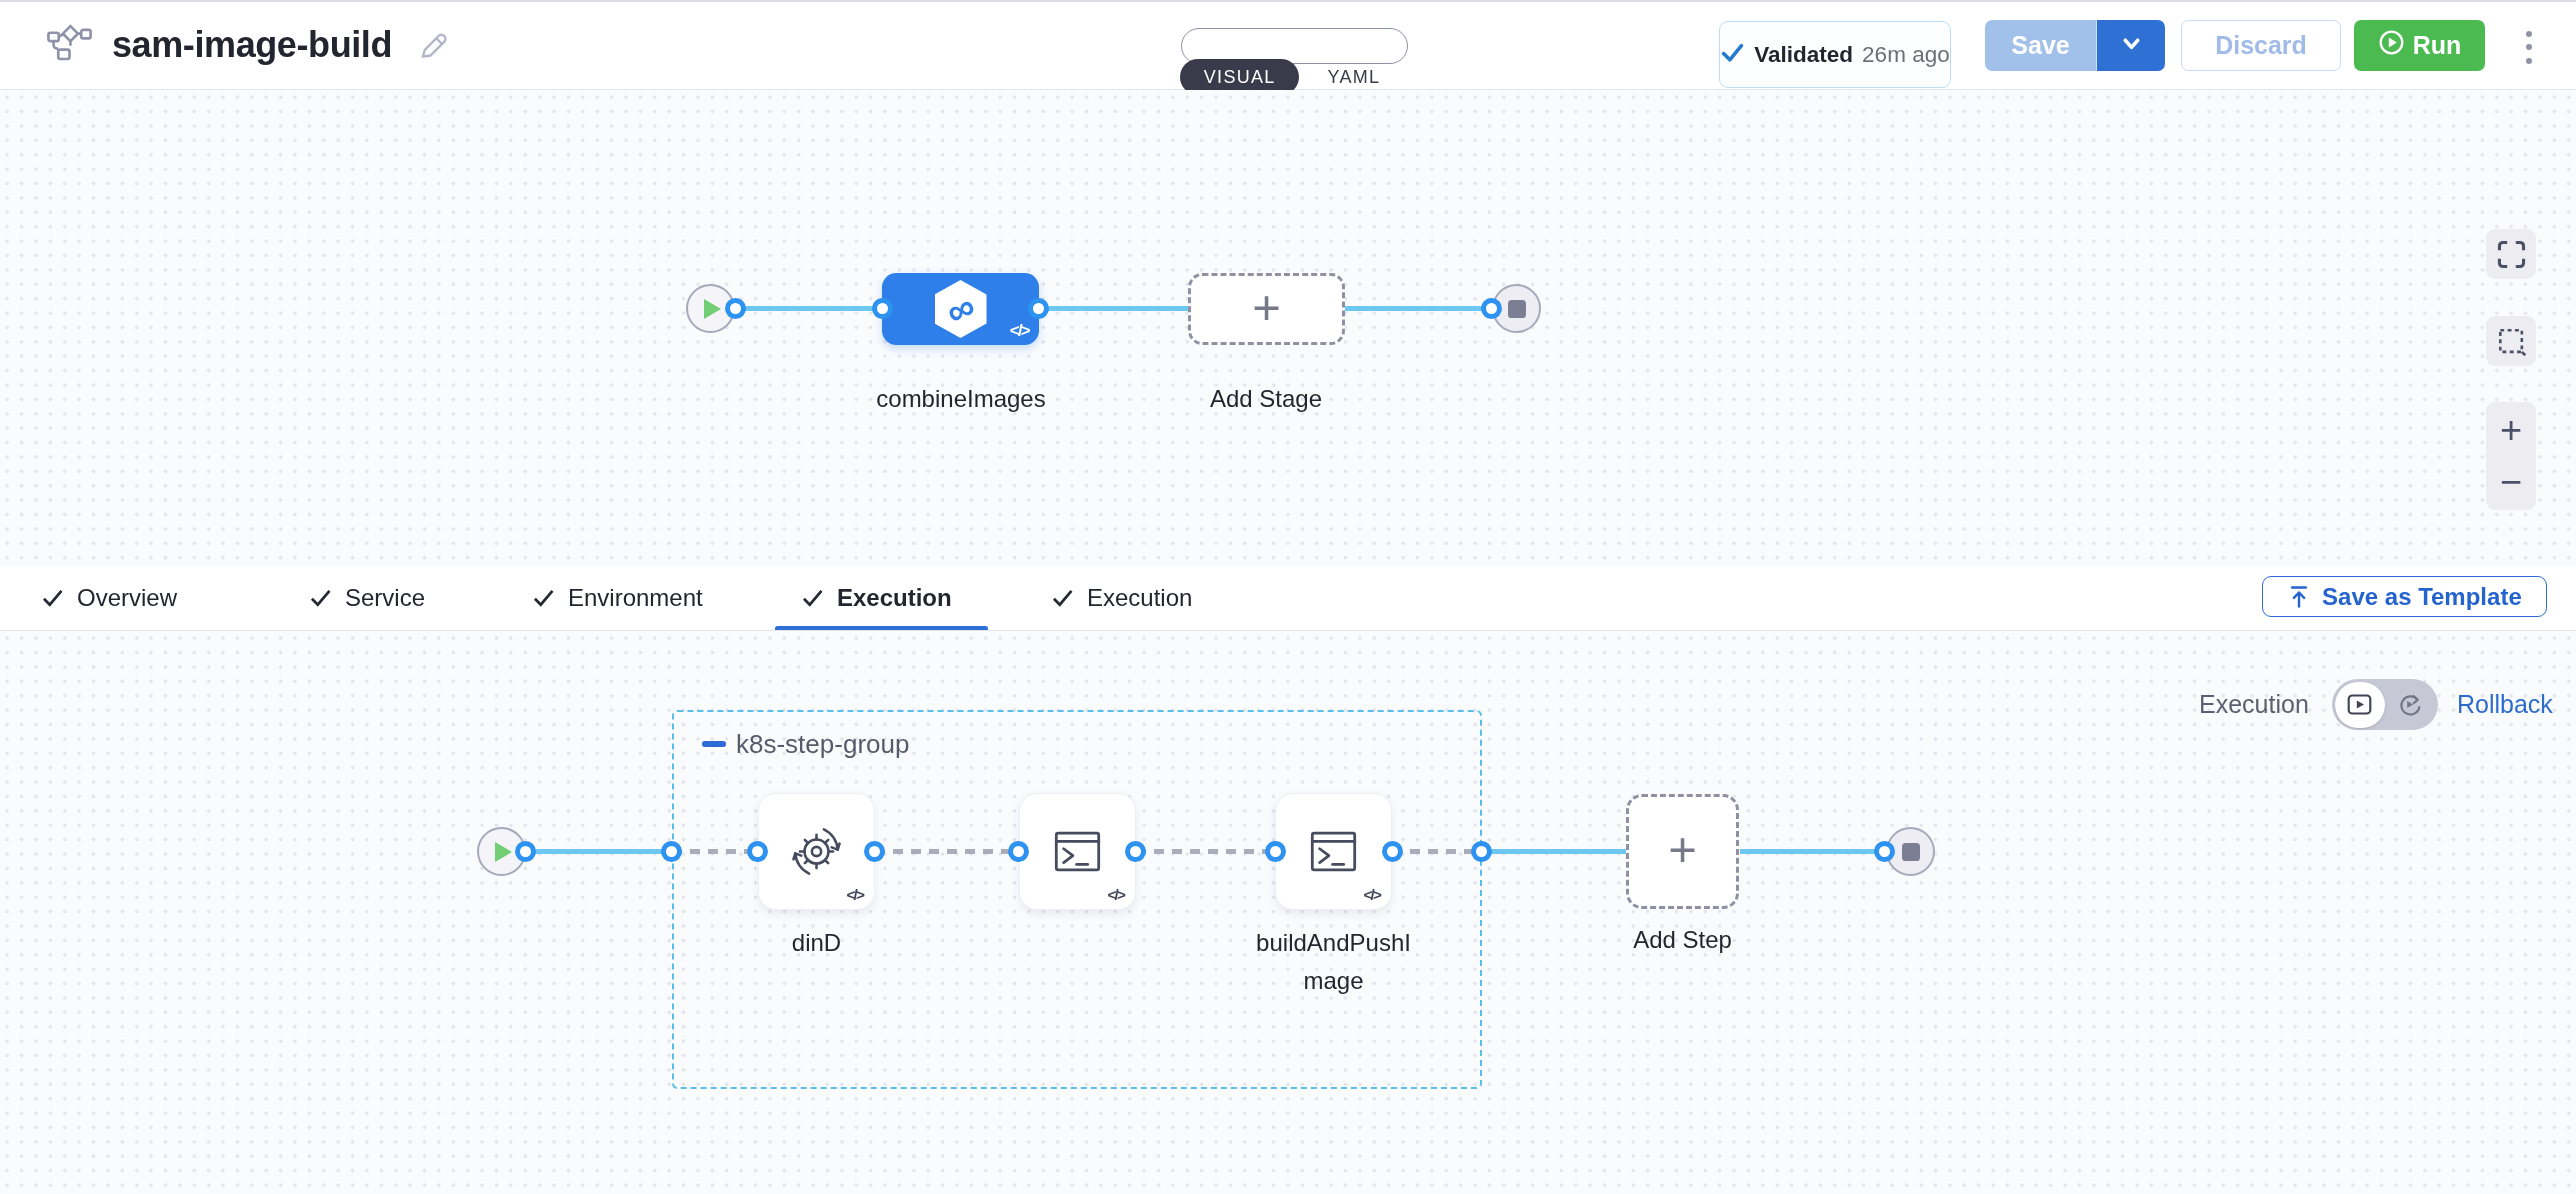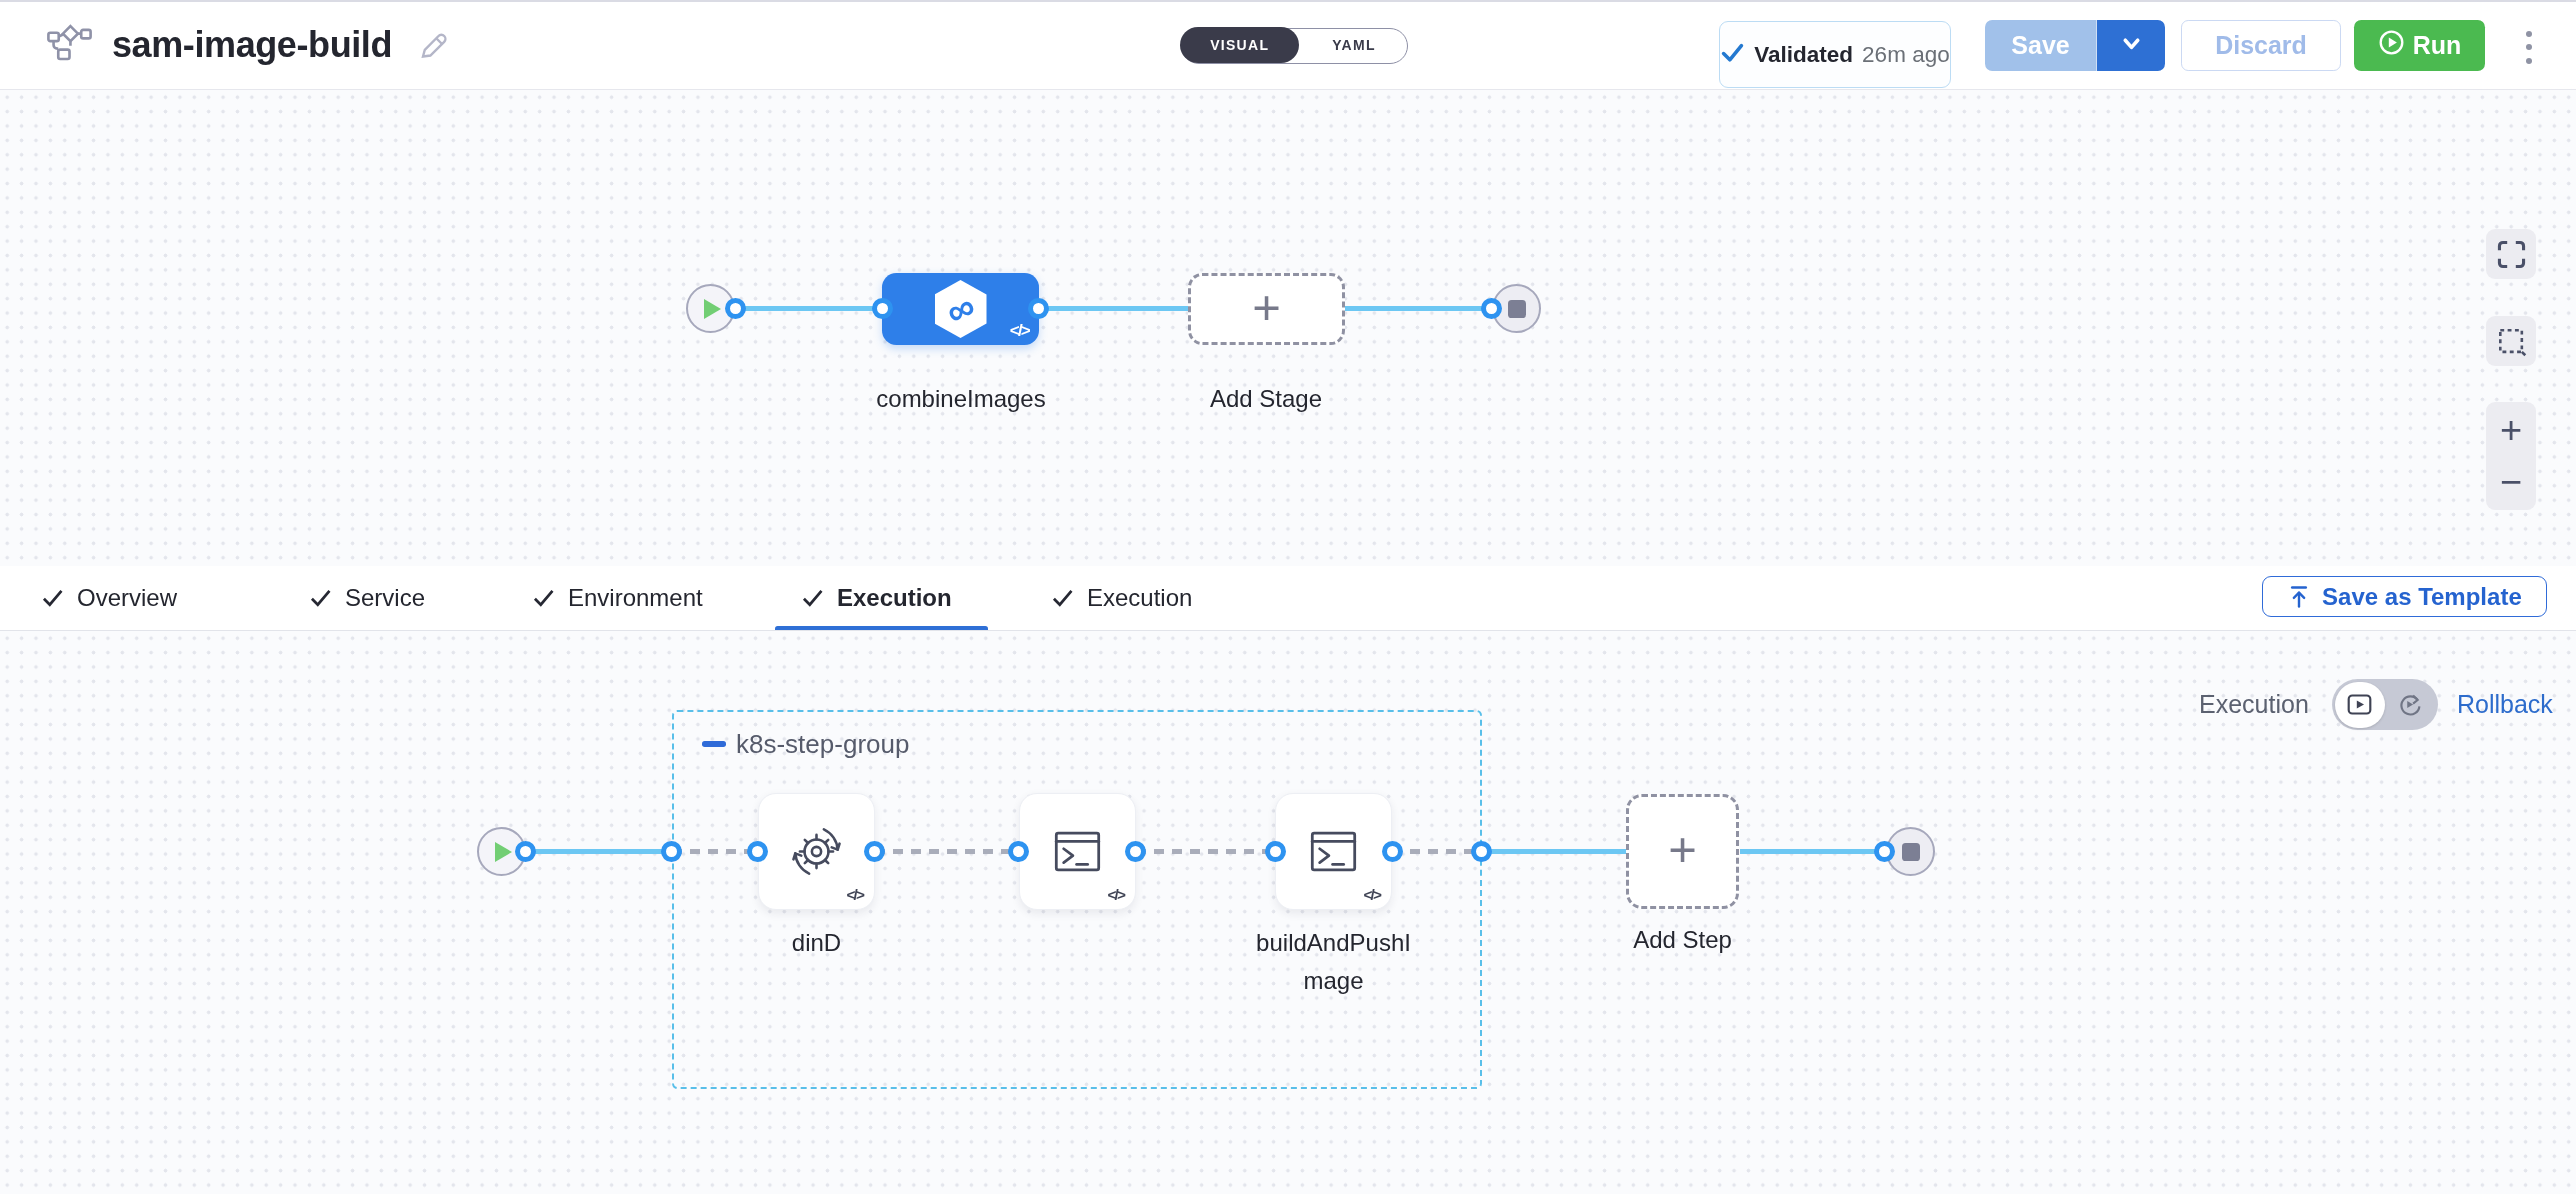--- a/index.html
+++ b/index.html
@@ -9,21 +9,21 @@
   
   .header{position:absolute;top:0;left:0;width:2576px;height:90px;background:#fff;
     border-top:2.7px solid #dadbe4;border-bottom:1.8px solid #e6e7ed;box-sizing:border-box;padding-left:28px;}
   .hdr-left{position:absolute;left:47px;top:0;height:85px;display:flex;align-items:center;gap:20px;}
   .pipeline-title{font-size:36px;font-weight:700;color:#24262f;letter-spacing:-0.4px;}
   .pencil-btn{margin-left:5.4px;display:flex;align-items:center;cursor:pointer;}
 
   .mode-toggle{position:absolute;left:1181px;top:26px;width:227px;height:36px;border:1.8px solid #8e90a6;
     border-radius:21.6px;box-sizing:border-box;background:#fff;}
   .seg{position:absolute;display:flex;align-items:center;justify-content:center;
-    font-size:14px;font-weight:700;letter-spacing:1.3px;cursor:pointer;}
+    font-size:18px;font-weight:400;letter-spacing:1.3px;cursor:pointer;margin-top:32px;}
   .seg-visual{left:-1.8px;top:-1.8px;width:119px;height:36px;background:#3a3b4a;color:#fff;border-radius:20px;}
   .seg-yaml{right:0;top:0;width:106px;height:32px;color:#3a3b4a;}
 
   .validated-badge{position:absolute;left:1719px;top:19px;width:232px;height:67px;border:1.8px solid #bcdcf4;
     border-radius:9px;box-sizing:border-box;background:#fdfeff;display:flex;align-items:center;justify-content:center;gap:9px;cursor:pointer;}
   .validated-label{font-size:22.5px;font-weight:700;color:#24262f;}
   .validated-time{font-size:22.5px;color:#6b7077;}
 
   .save-split{position:absolute;left:1985px;top:18px;height:51px;display:flex;border-radius:7.2px;overflow:hidden;}
   .save-main{width:111px;background:#a1c1ea;color:#fff;font-size:25px;font-weight:700;

